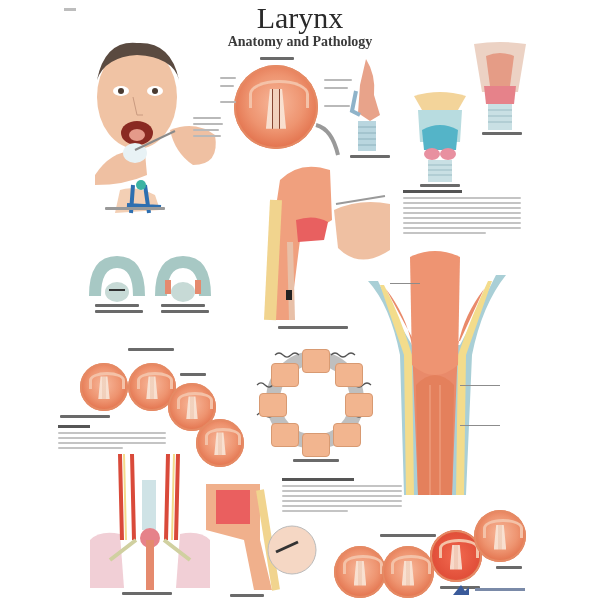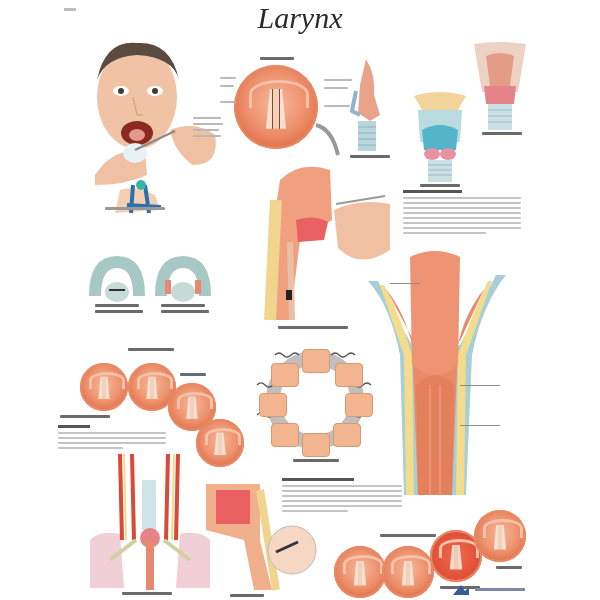--- a/index.html
+++ b/index.html
@@ -1,17 +1,17 @@
 <!DOCTYPE html>
 <html><head>
 <meta charset="utf-8">
 <style>
   html,body{margin:0;padding:0;background:#ffffff;}
   body{width:600px;height:600px;position:relative;overflow:hidden;font-family:"Liberation Serif","DejaVu Serif",serif;}
-  .poster{position:absolute;left:0;top:0;width:561px;height:600px;background:#ffffff;font-style:italic;}
+  .poster{position:absolute;left:0;top:0;width:561px;height:600px;background:#ffffff;}
   .title{position:absolute;left:0;width:600px;text-align:center;top:2px;font-size:30px;color:#2a2a2a;line-height:32px;}
   .subtitle{position:absolute;left:0;width:600px;text-align:center;top:34px;font-size:14px;font-weight:bold;color:#3a3a3a;line-height:16px;}
   .code{position:absolute;left:64px;top:8px;width:12px;height:3px;background:#bdbdbd;}
   .panel{position:absolute;}
   .cap{position:absolute;height:3px;background:#6a6a6a;border-radius:1px;}
   .lbl{position:absolute;height:2px;background:#b9b9b9;border-radius:1px;}
   .lead{position:absolute;height:1px;background:#8c8c8c;}
   .txt{position:absolute;}
   .txt i{display:block;height:2px;background:#c4c4c4;margin-bottom:3px;border-radius:1px;}
   .txt b{display:block;height:3px;width:50%;background:#555;margin-bottom:4px;}
@@ -26,20 +26,21 @@
   .ring-seg{position:absolute;width:26px;height:22px;background:#f2b58f;border:1px solid #d89a72;border-radius:4px;}
   .logo{position:absolute;left:453px;top:583px;}
 </style>
 </head>
 <body>
 
 <div class="poster">
 
   <div class="code"></div>
   <div class="title">Larynx</div>
+  <div class="subtitle">Anatomy and Pathology</div>
 
   <div class="panel" style="left:75px;top:35px;width:150px;height:180px;">
     <svg width="150" height="180">
       <ellipse cx="62" cy="62" rx="40" ry="52" fill="#f0c3a4"></ellipse>
       <path d="M22 45 Q30 5 62 8 Q96 6 104 45 Q98 22 62 20 Q30 22 22 45Z" fill="#5a4a40"></path>
       <ellipse cx="46" cy="56" rx="8" ry="5" fill="#fff"></ellipse>
         <circle cx="46" cy="56" r="3" fill="#4a3a30"></circle>
       <ellipse cx="80" cy="56" rx="8" ry="5" fill="#fff"></ellipse>
         <circle cx="80" cy="56" r="3" fill="#4a3a30"></circle>
       <path d="M58 62 L62 80 L68 80" stroke="#c99a80" fill="none"></path>

